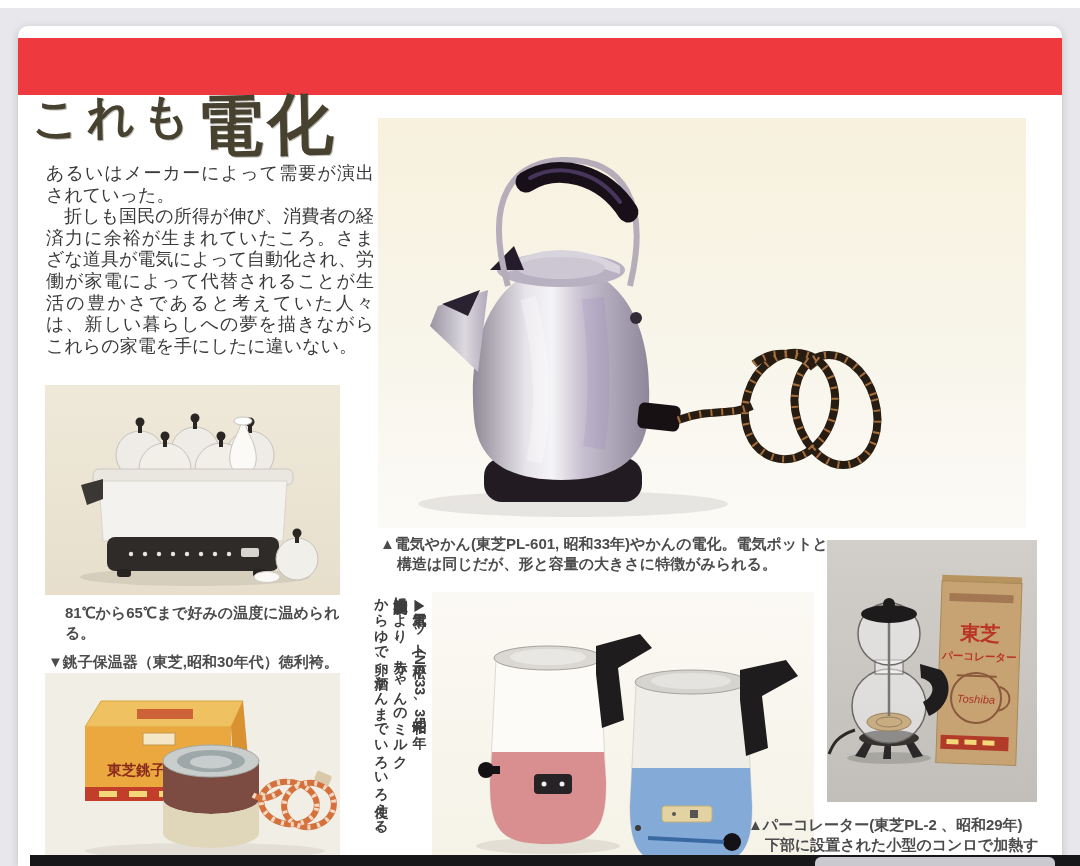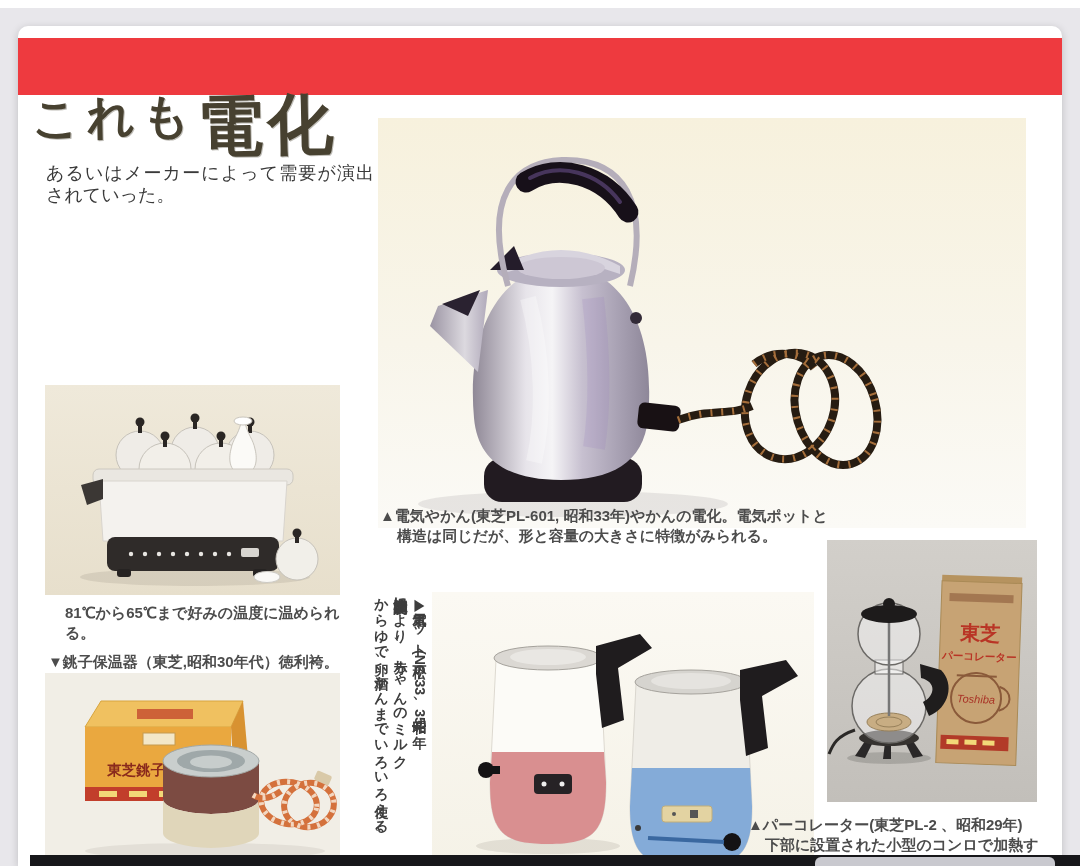--- a/index.html
+++ b/index.html
@@ -35,21 +35,21 @@
   .photo-sake    { left:27px;  top:359px; width:295px; height:210px; }
   .photo-choshi  { left:27px;  top:647px; width:295px; height:193px; }
   .photo-kettle  { left:360px; top:92px;  width:648px; height:410px; }
   .photo-pots    { left:414px; top:566px; width:382px; height:274px; }
   .photo-perc    { left:809px; top:514px; width:210px; height:262px; }
 
   .caption { position:absolute; color:var(--caption_text,#4c4c4c); font-size:15px; line-height:19.5px; font-weight:bold; }
   .caption .line2 { padding-left:17px; }
   .caption-sake    { left:30px;  top:577px; width:312px; }
   .caption-tokkuri { left:30px;  top:626px; width:312px; }
-  .caption-kettle  { left:362px; top:480px; width:490px; }
+  .caption-kettle  { left:362px; top:508px; width:490px; }
   .caption-perc    { left:730px; top:789px; width:306px; }
 
   .vcaption {
     position:absolute; left:354px; top:562px; height:284px;
     writing-mode: vertical-rl; text-orientation: mixed;
     color:#3d3d3d; font-size:14px; line-height:19px; font-weight:bold;
   }
   .vcaption span { display:block; }
 
   .bottom-bar { position:absolute; left:30px; top:855px; width:1050px; height:11px; background:var(--bottom_bar,#17171a); }
@@ -63,20 +63,21 @@
 <div class="top-strip"></div>
 
 <div class="page">
 
   <div class="red-banner"></div>
 
   <h1 class="page-title"><span class="title-part1">これも</span><span class="title-part2">電化</span></h1>
 
   <div class="intro">
     <p>あるいはメーカーによって需要が演出されていった。</p>
+    <p class="indent">折しも国民の所得が伸び、消費者の経済力に余裕が生まれていたころ。さまざな道具が電気によって自動化され、労働が家電によって代替されることが生活の豊かさであると考えていた人々は、新しい暮らしへの夢を描きながらこれらの家電を手にしたに違いない。</p>
   </div>
 
   <figure class="photo-sake">
     <svg viewBox="0 0 295 210">
       <defs>
         <linearGradient id="sakebg" x1="0" y1="0" x2="0" y2="1">
           <stop offset="0" stop-color="#efe9da"></stop>
             <stop offset="1" stop-color="#e7dfcc"></stop>
         </linearGradient>
       </defs>

